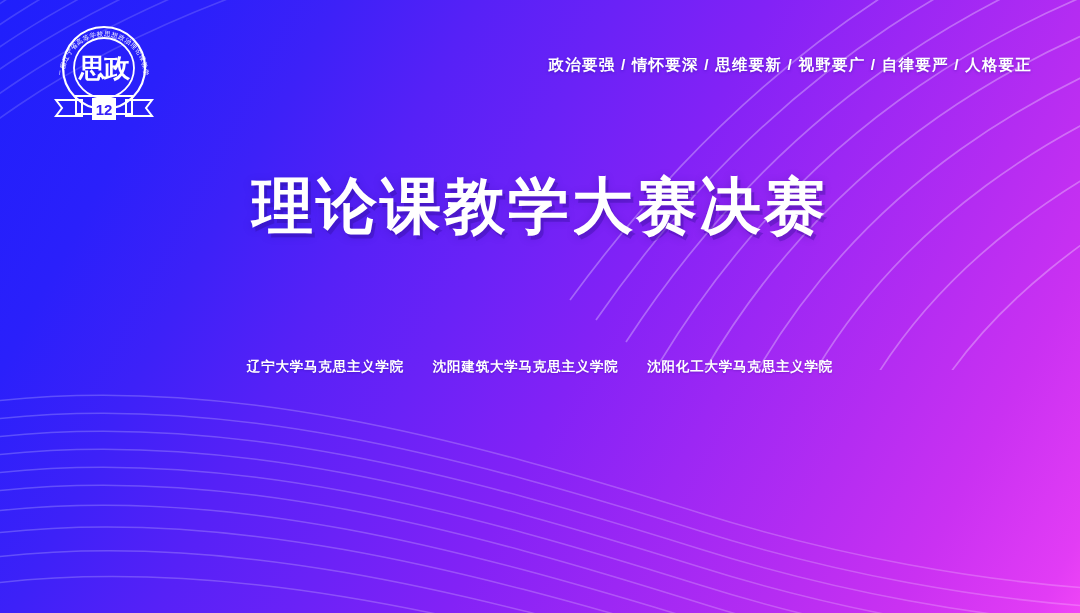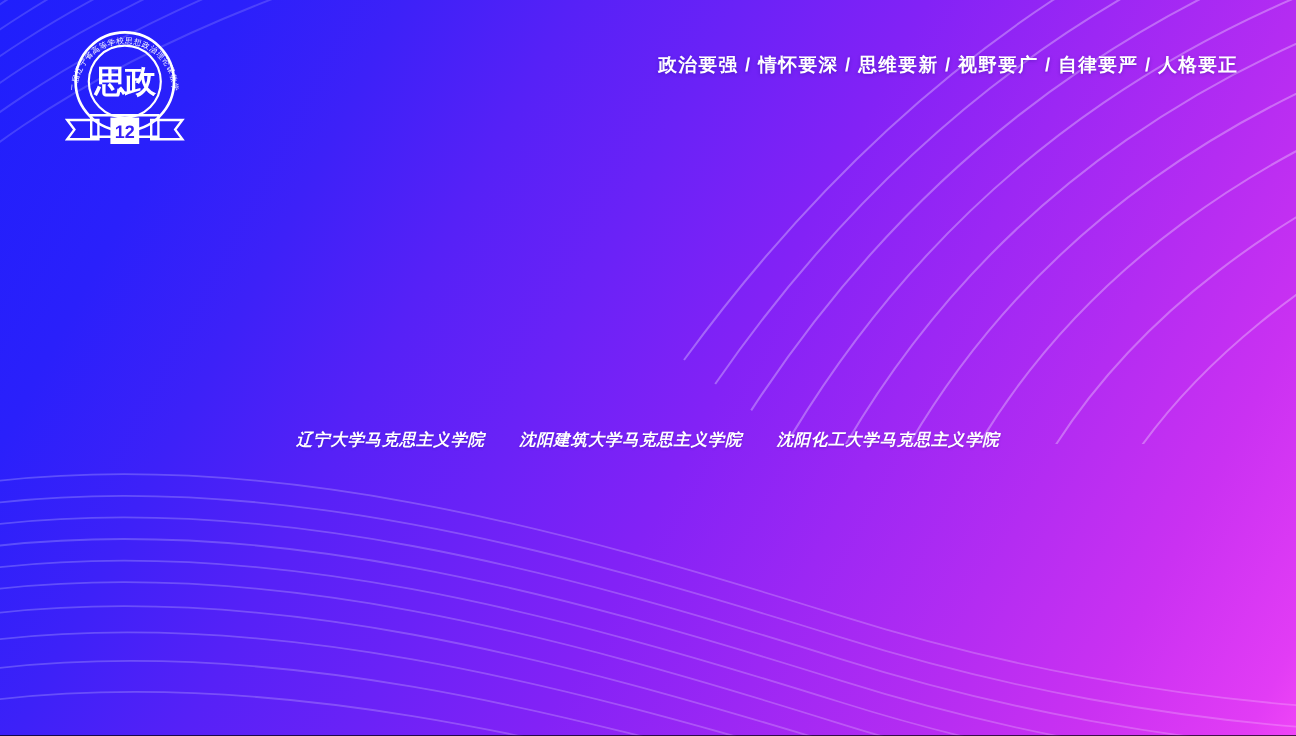--- a/index.html
+++ b/index.html
@@ -65,21 +65,21 @@
     left: 42px;
     top: 20px;
     width: 124px;
     height: 110px;
   }
 
   
   .slogan {
     position: absolute;
     right: 48px;
-    top: 44px;
+    top: 55px;
     color: #ffffff;
     font-size: 15.5px;
     font-weight: bold;
     letter-spacing: 1.2px;
     white-space: nowrap;
     text-shadow: 0 1px 3px rgba(20,10,120,.35);
   }
 
   
   .title-block {
@@ -113,21 +113,20 @@
     font-size: 13.5px;
     font-weight: bold;
     line-height: 24px;
     letter-spacing: .6px;
     white-space: pre;
     text-shadow: 0 1px 2px rgba(40,10,120,.28);
   }
   .org-line.schools {
     margin-top: 3px;
     letter-spacing: .8px;
-    font-style: italic;
   }
 
   
   .date {
     position: absolute;
     left: 0;
     right: 0;
     top: 468px;
     text-align: center;
     color: #ffffff;
@@ -202,20 +201,21 @@
 
     <text x="62" y="57" text-anchor="middle" font-size="26" font-weight="bold" fill="#ffffff" font-family="'Liberation Sans', sans-serif" letter-spacing="-1">思政</text>
 
     <rect x="50" y="78" width="24" height="22" fill="#ffffff"></rect>
     <text x="62" y="95" text-anchor="middle" font-size="15" font-weight="bold" fill="#3720f6" font-family="'Liberation Sans', sans-serif">12</text>
   </svg>
 
   <div class="slogan">政治要强 / 情怀要深 / 思维要新 / 视野要广 / 自律要严 / 人格要正</div>
 
   <div class="title-block">
+    <div class="title-line">理论课教学大赛决赛</div>
   </div>
 
   <div class="org-block">
     <div class="org-line schools">辽宁大学马克思主义学院　　沈阳建筑大学马克思主义学院　　沈阳化工大学马克思主义学院</div>
   </div>
 
 
 </div>
 
 </body></html>

